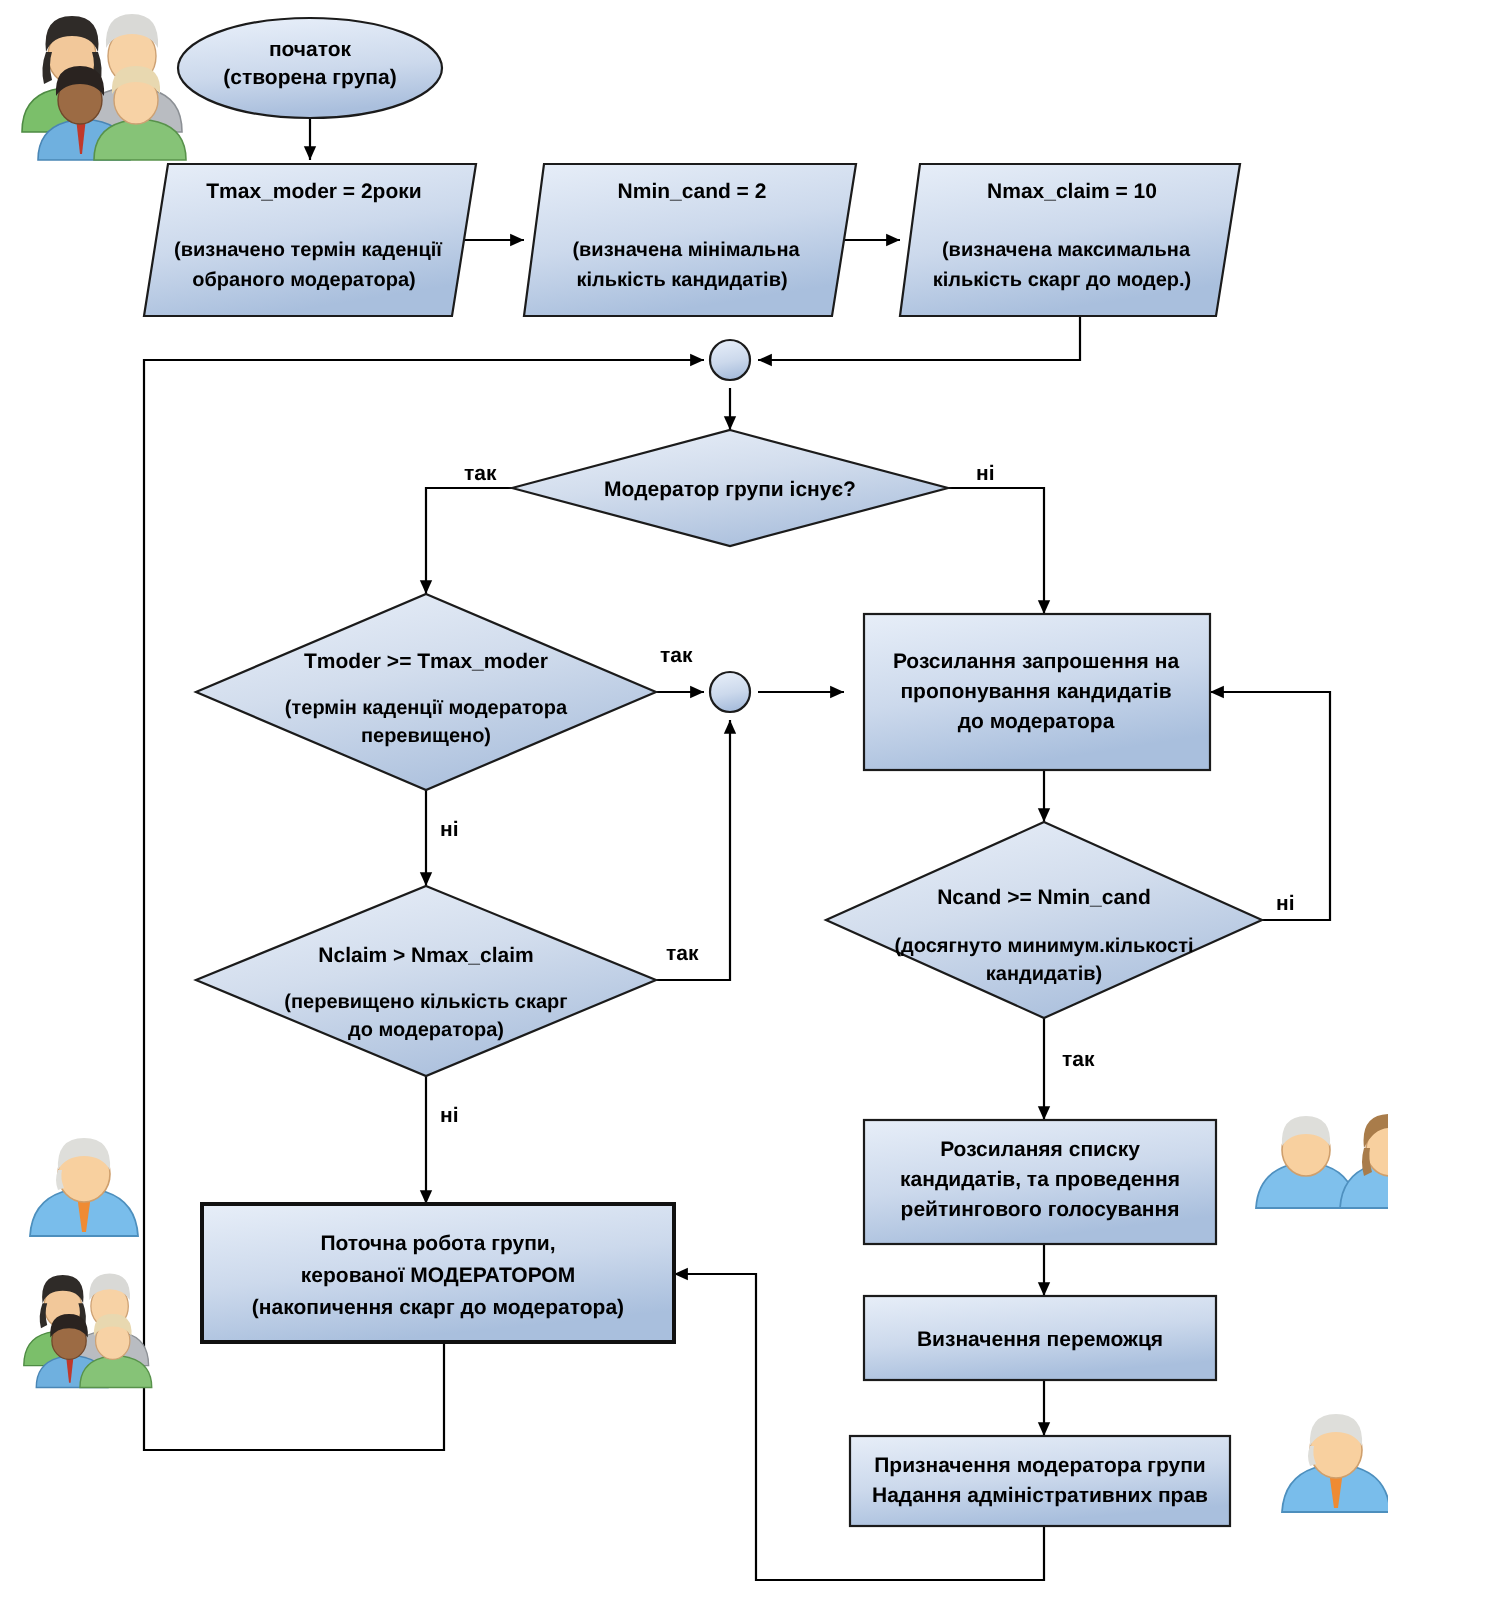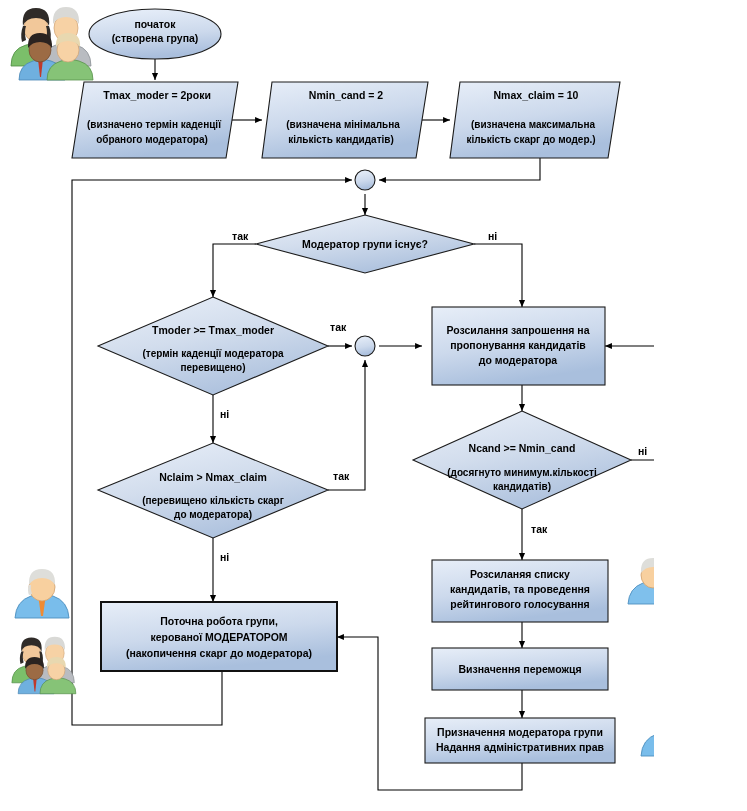--- a/index.html
+++ b/index.html
@@ -7,20 +7,21 @@
     padding: 0;
     background: #ffffff;
   }
   #canvas {
     position: relative;
     width: 654px;
     height: 811px;
     background: #ffffff;
     font-family: "Liberation Sans", sans-serif;
     overflow: hidden;
+    padding-left: 40px;
   }
   svg#flow {
     position: absolute;
     left: 0;
     top: 0;
     width: 747px;
     height: 811px;
   }
   .nodetext {
     font-family: "Liberation Sans", sans-serif;

